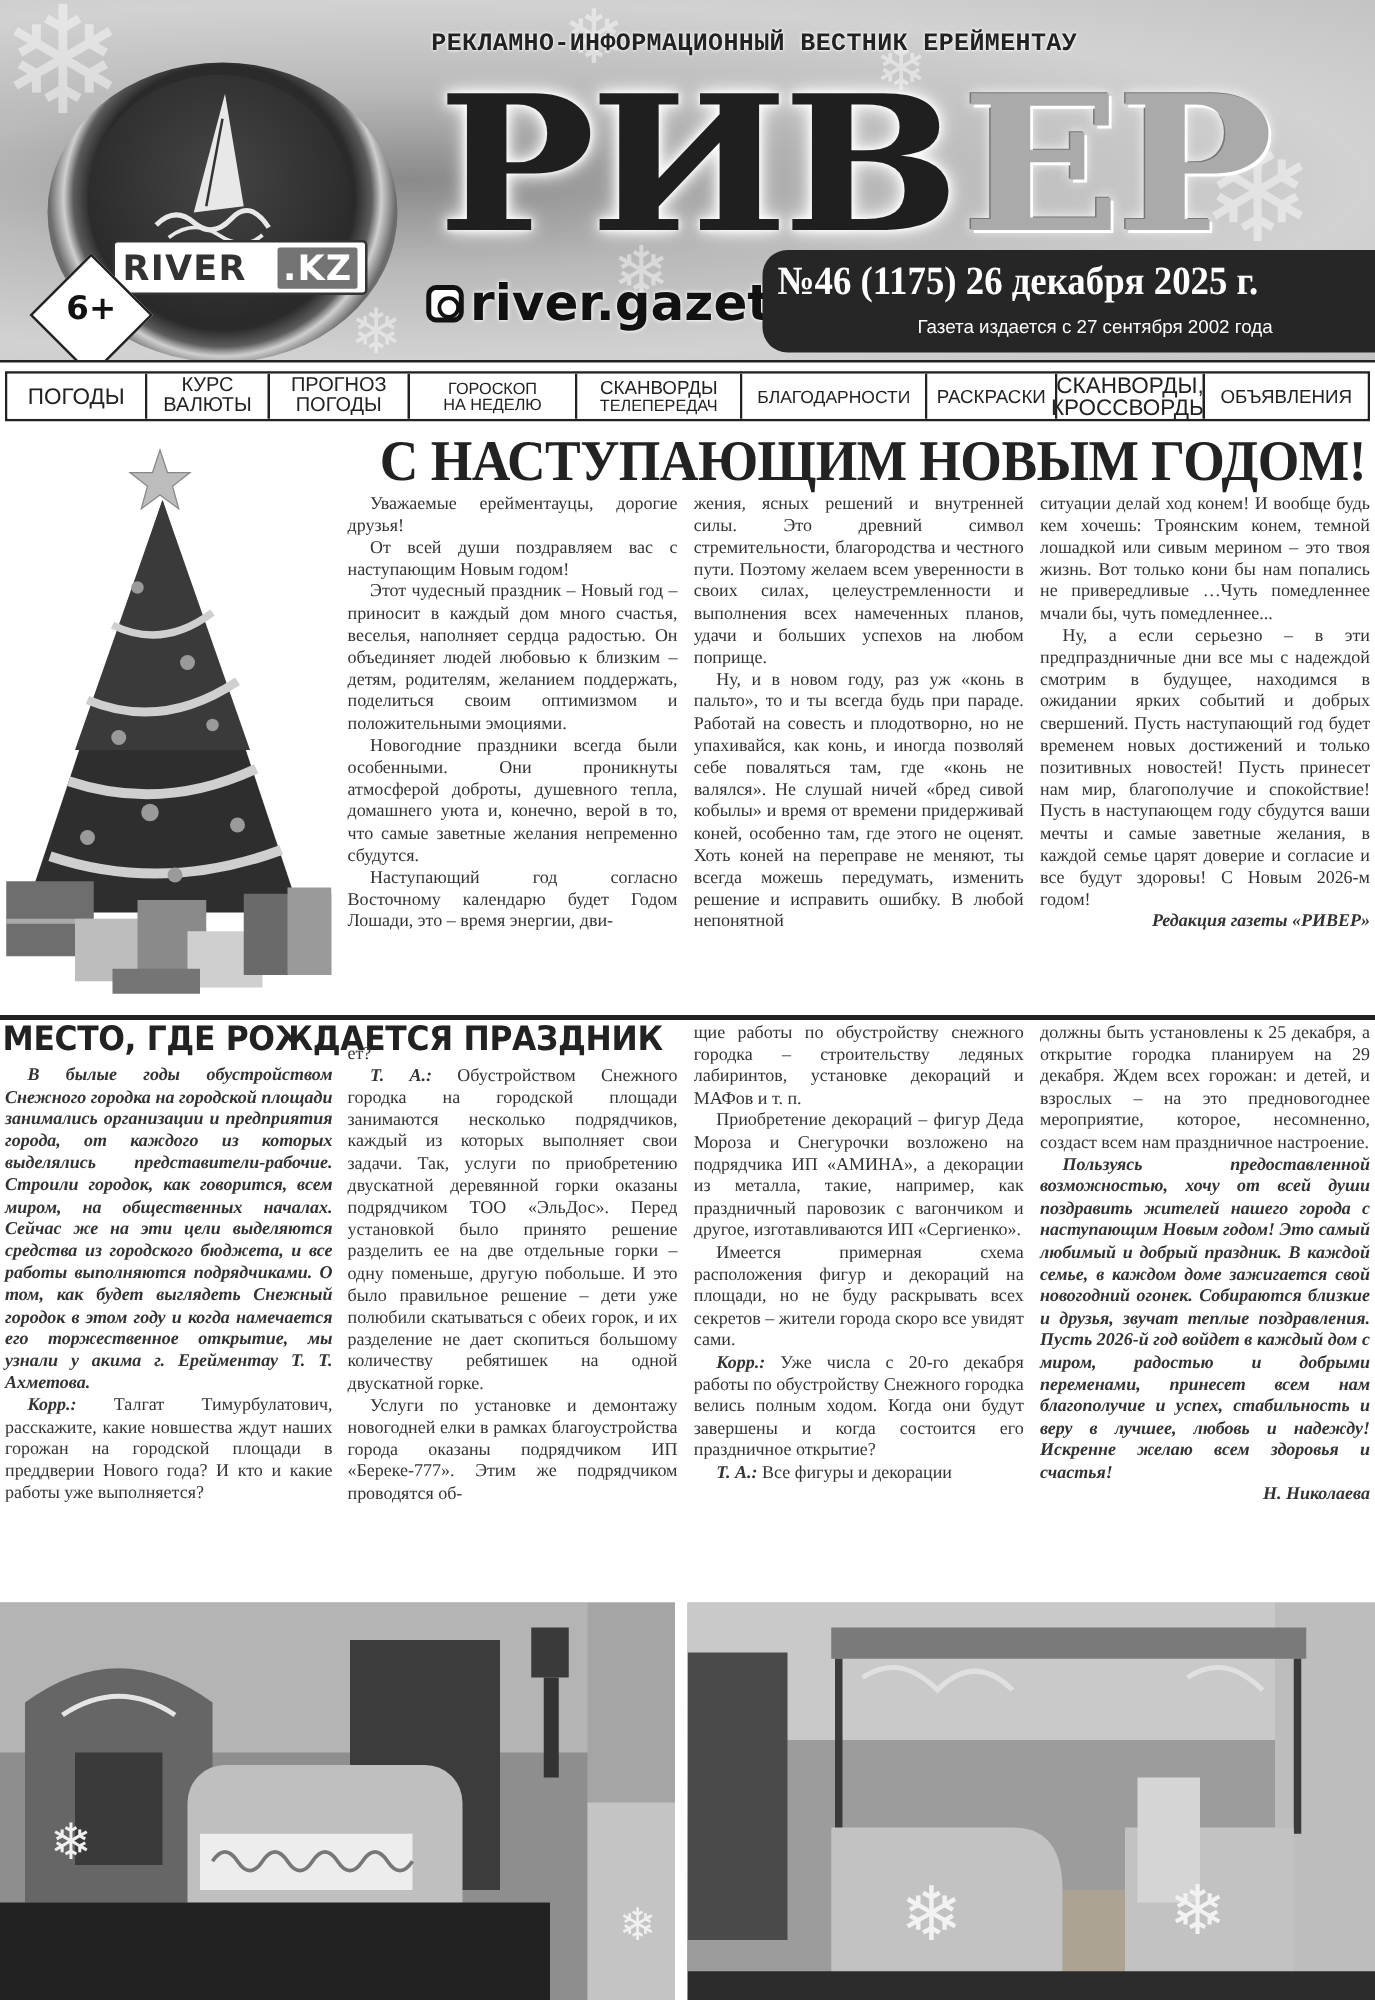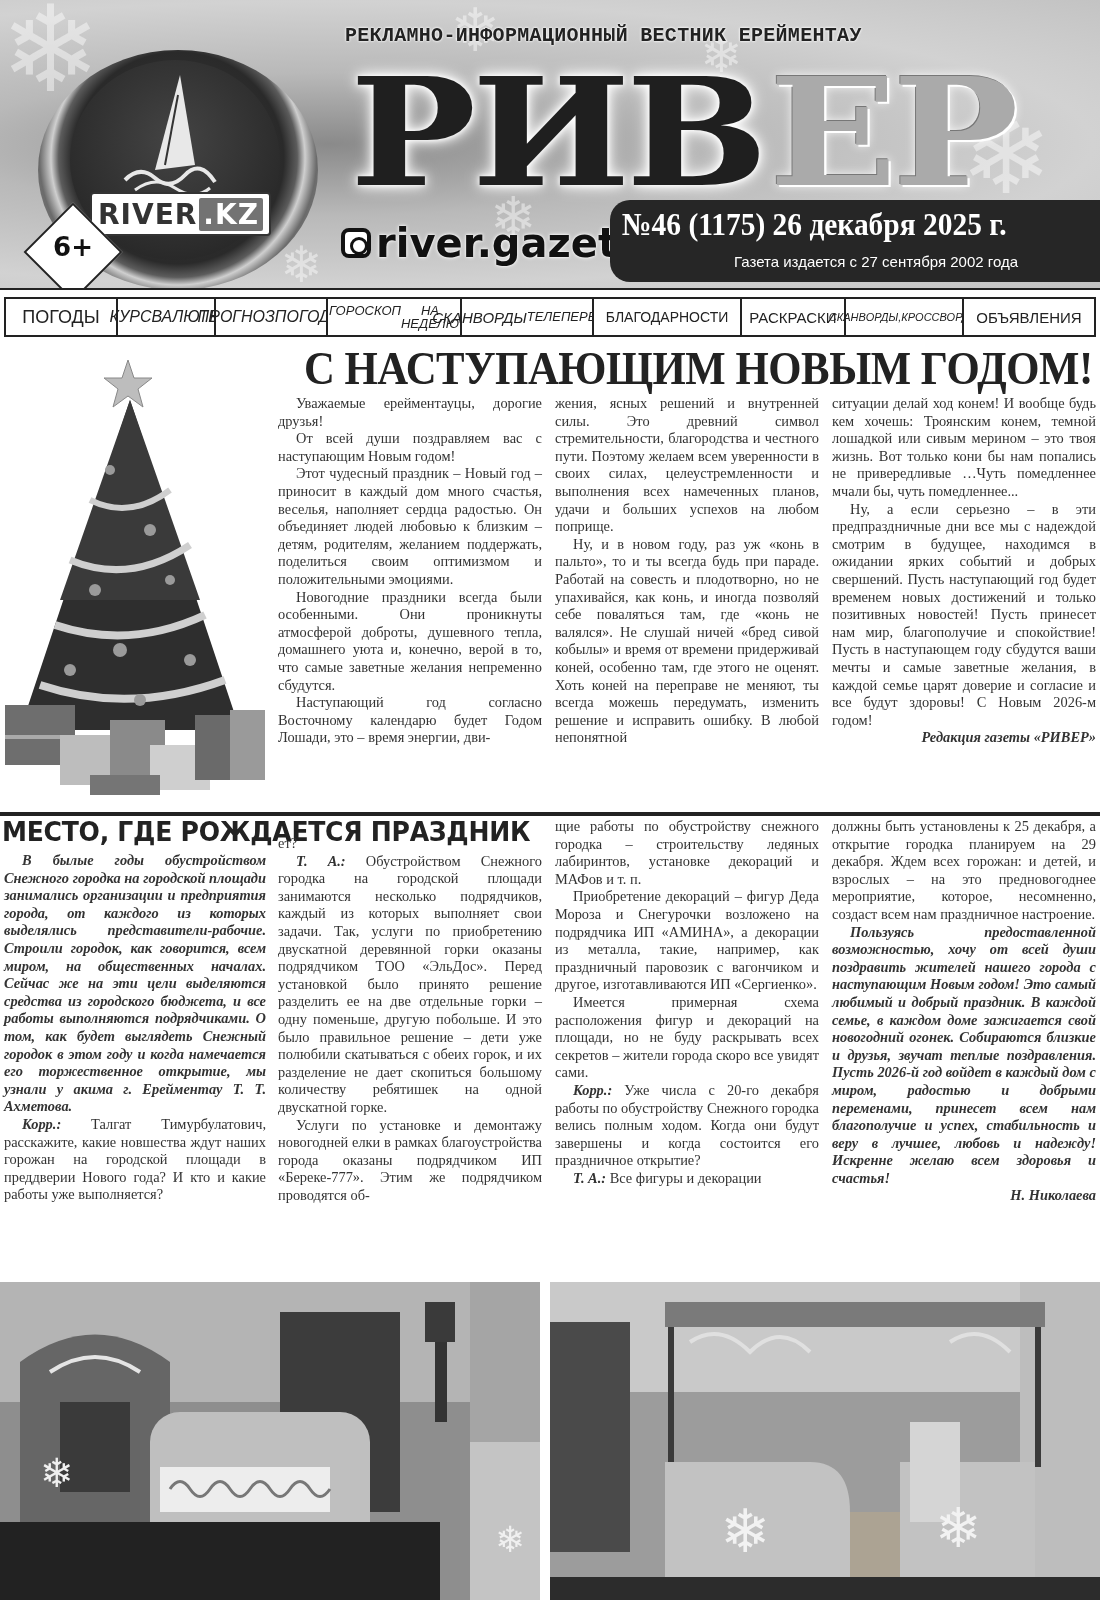--- a/index.html
+++ b/index.html
@@ -24,21 +24,21 @@
   }
   .logo-inner {
     position: absolute; left: 70px; top: 60px; width: 210px; height: 200px; border-radius: 50%;
     background: radial-gradient(circle at 50% 40%, #444 0%, #2b2b2b 70%, #1f1f1f 100%);
   }
   .sail { position: absolute; left: 120px; top: 70px; width: 100px; height: 130px; }
   .river-kz {
     position: absolute; left: 90px; top: 192px; height: 44px; padding: 0 6px;
     background: #fff; border: 2px solid #333; border-radius: 4px;
     display: flex; align-items: center;
-    font-family: "DejaVu Sans", sans-serif; font-weight: bold; font-size: 28px; color: #333; letter-spacing: 1px;
+    font-family: "DejaVu Sans", sans-serif; font-weight: bold; font-size: 28px; color: #333; letter-spacing: 1px; gap: 23px;
   }
   .river-kz .kz { background: #737373; color: #fff; padding: 0 4px; margin-left: 2px; border-radius: 2px; }
   .age-badge {
     position: absolute; left: 38px; top: 217px; width: 70px; height: 70px;
     transform: rotate(45deg); background: #fff; border: 2px solid #222;
   }
   .age-text {
     position: absolute; left: 38px; top: 232px; width: 70px; text-align: center;
     font-family: "DejaVu Sans", sans-serif; font-weight: bold; font-size: 26px; color: #111;
   }
@@ -91,21 +91,21 @@
   .nav {
     position: absolute; left: 4px; top: 297px; width: 1092px; height: 40px;
     display: flex; border: 2px solid #222;
   }
   .nav-item {
     border-right: 2px solid #222; display: flex; align-items: center; justify-content: center;
     text-align: center; font-family: "Liberation Sans", sans-serif; color: #222; line-height: 1;
     padding: 0 3px; cursor: pointer; background: #fff;
   }
   .nav-item:last-child { border-right: none; }
-  .nav-item .two { display: flex; flex-direction: row; font-style: italic; }
+  .nav-item .two { display: flex; flex-direction: column; }
   .nav-item .two span { display: block; }
 
   
   .tree-photo { position: absolute; left: 0; top: 350px; width: 275px; height: 470px; background: #fff; }
   .headline-1 {
     position: absolute; left: 275px; top: 342px; width: 825px;
     font-family: "Liberation Serif", serif; font-weight: bold; font-size: 46px; color: #222;
     white-space: nowrap; text-align: center; transform: scaleX(0.93); transform-origin: center;
     letter-spacing: -0.5px;
   }
@@ -200,21 +200,21 @@
         <span>СКАНВОРДЫ</span>
         <span style="font-size:13px;">ТЕЛЕПЕРЕДАЧ</span>
       </span>
   </div>
   <div class="nav-item" style="width:148px;font-size:14px;">
     <span>БЛАГОДАРНОСТИ</span>
   </div>
   <div class="nav-item" style="width:104px;font-size:15px;">
     <span>РАСКРАСКИ</span>
   </div>
-  <div class="nav-item" style="width:118px;font-size:11px;align-items:center;">
+  <div class="nav-item" style="width:118px;font-size:18px;align-items:center;">
     <span class="two">
         <span>СКАНВОРДЫ,</span>
         <span>КРОССВОРДЫ</span>
       </span>
   </div>
   <div class="nav-item" style="flex:1;font-size:15px;">
     <span>ОБЪЯВЛЕНИЯ</span>
   </div>
 </nav>
 

